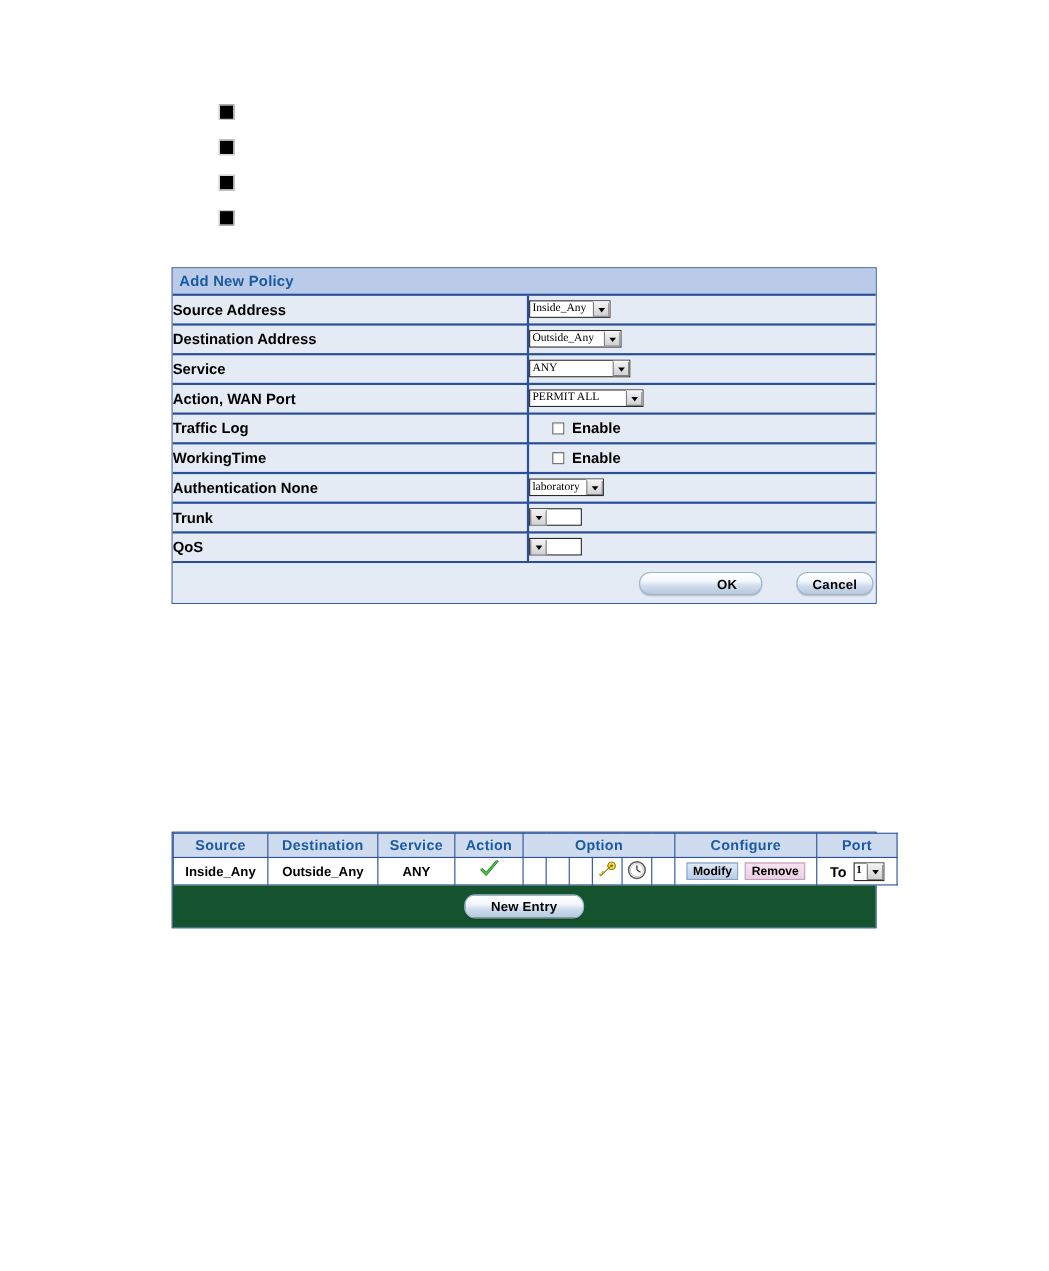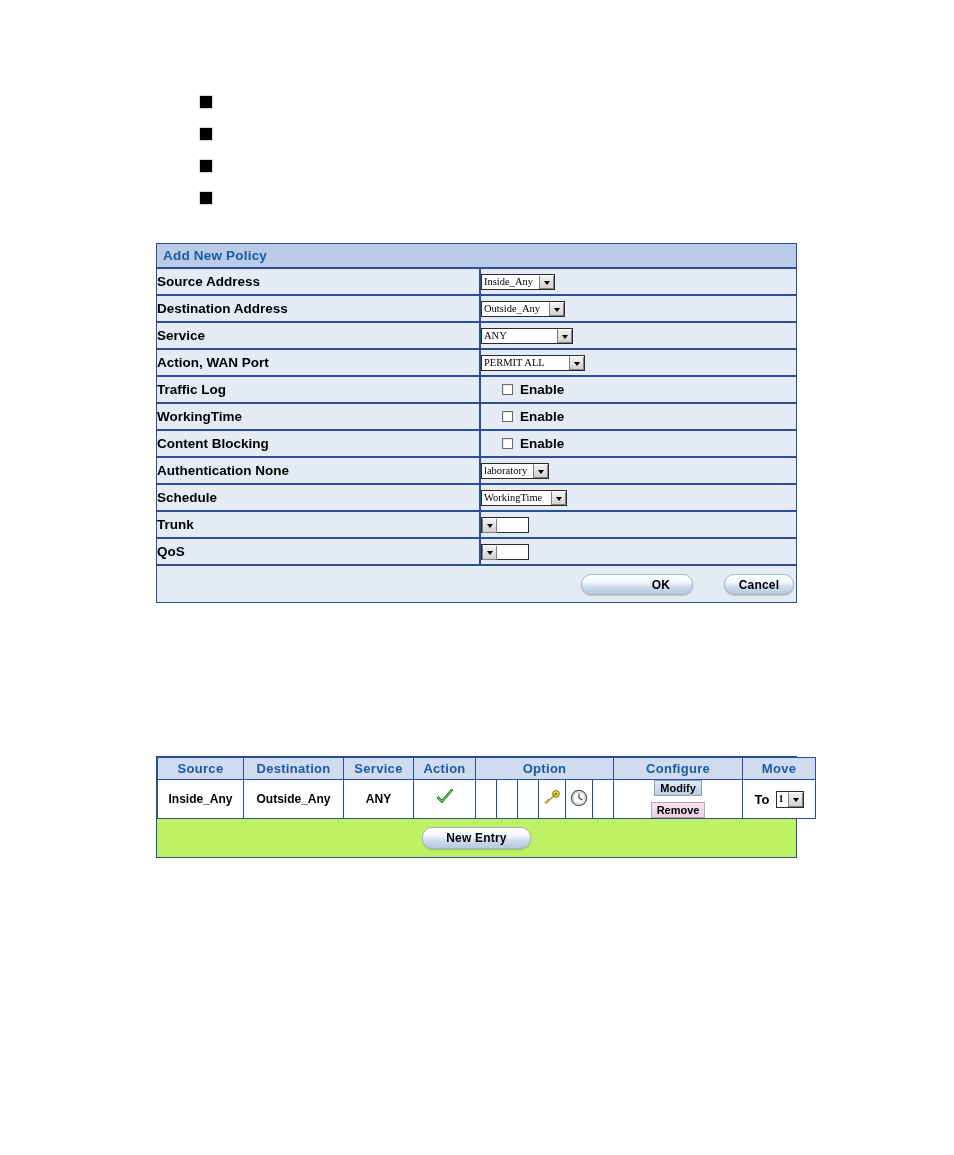--- a/index.html
+++ b/index.html
@@ -242,21 +242,21 @@
     padding: 0;
     text-align: center;
     font-size: 12px;
     font-weight: bold;
     color: #000;
     vertical-align: middle;
   }
   td.opt-cell { border-left: 1px solid #4a6fae; border-right: 1px solid #4a6fae; }
   .list-footer {
     height: 38px;
-    background: #bef264;
+    background: #14532d;
     display: flex;
     align-items: center;
     justify-content: center;
   }
 
   
   .mini {
     display: inline-flex;
     align-items: center;
     justify-content: center;
@@ -274,21 +274,20 @@
   }
   .mini.remove {
     background: linear-gradient(#f7e3f2, #eccfe6);
     border-color: #c2a2bb;
   }
   .cfg-wrap {
     display: flex;
     gap: 6px;
     align-items: center;
     justify-content: center;
-    flex-direction: column;
   }
   .move-wrap {
     display: flex;
     gap: 6px;
     align-items: center;
     justify-content: center;
   }
   .move-lbl { font-size: 13px; font-weight: bold; color: #000; }
   .sel.w-move { width: 28px; height: 17px; font-size: 10px; }
 
@@ -372,49 +371,31 @@
       <tr>
         <td class="lbl">WorkingTime</td>
         <td class="val">
           <span class="chk-wrap">
             <span class="chk-box"></span>
             <span class="chk-lbl">Enable</span>
           </span>
         </td>
       </tr>
 
-      <tr>
-        <td class="lbl">Content Blocking</td>
-        <td class="val">
-          <span class="chk-wrap">
-            <span class="chk-box"></span>
-            <span class="chk-lbl">Enable</span>
-          </span>
-        </td>
-      </tr>
 
       <tr>
         <td class="lbl">Authentication None</td>
         <td class="val">
           <span class="sel w-auth">
             <span class="sel-txt">laboratory</span>
             <span class="sel-arrow"></span>
           </span>
         </td>
       </tr>
 
-      <tr>
-        <td class="lbl">Schedule</td>
-        <td class="val">
-          <span class="sel w-sched">
-            <span class="sel-txt">WorkingTime</span>
-            <span class="sel-arrow"></span>
-          </span>
-        </td>
-      </tr>
 
       <tr>
         <td class="lbl">Trunk</td>
         <td class="val">
           <span class="sel w-none">
             <span class="sel-txt">None</span>
             <span class="sel-arrow"></span>
           </span>
         </td>
       </tr>
@@ -455,21 +436,21 @@
         <col style="width:73px">
     </colgroup>
     <thead>
       <tr>
         <th>Source</th>
         <th>Destination</th>
         <th>Service</th>
         <th>Action</th>
         <th colspan="6">Option</th>
         <th>Configure</th>
-        <th>Move</th>
+        <th>Port</th>
       </tr>
     </thead>
     <tbody>
       <tr>
         <td>Inside_Any</td>
         <td>Outside_Any</td>
         <td>ANY</td>
         <td>
           <span class="ico">
             <svg width="20" height="18" viewBox="0 0 20 18">

